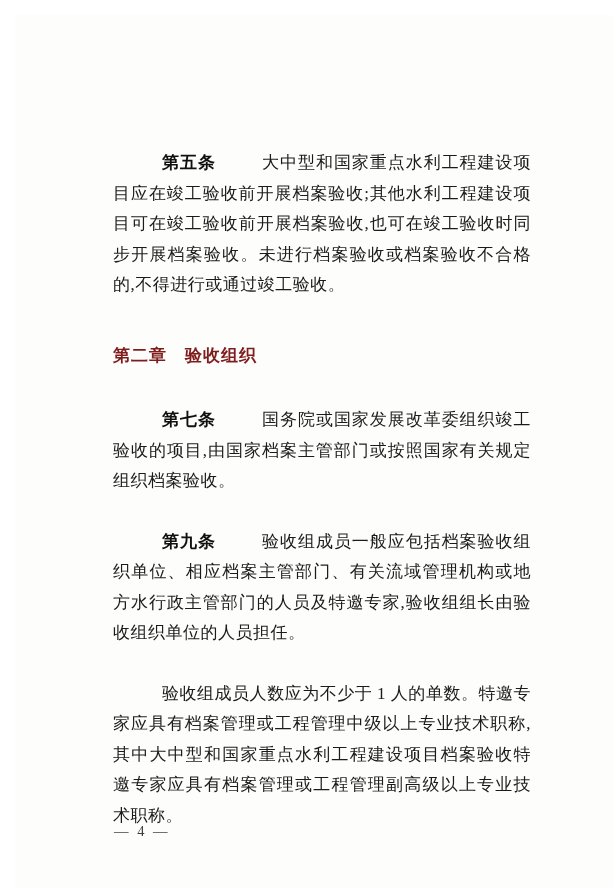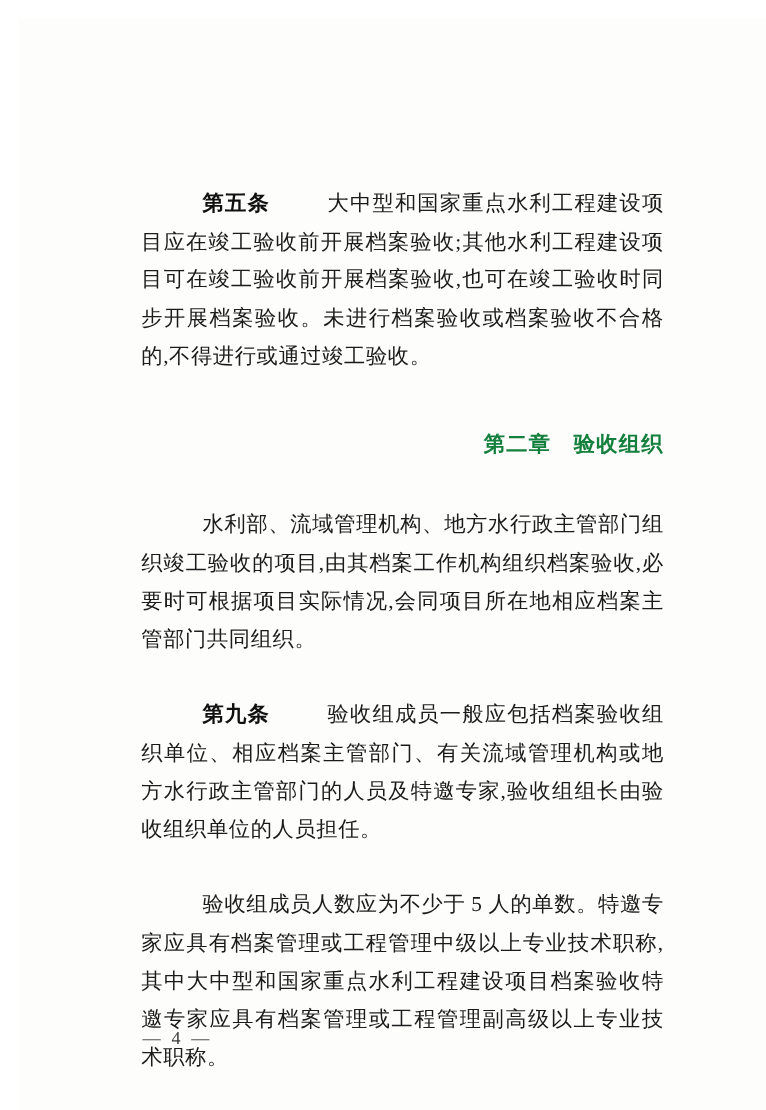--- a/index.html
+++ b/index.html
@@ -32,41 +32,41 @@
     text-align-last: left;
     margin: 0;
   }
   .article-num {
     font-weight: bold;
     margin-right: 0.95em;
     color: #111111;
   }
   .chapter-heading {
     font-weight: bold;
-    text-align: right;
+    text-align: left;
     text-indent: 0;
     letter-spacing: 1px;
-    color: #15803d;
+    color: #7f1d1d;
     margin: 10px 0 4px 0;
   }
   .page-number {
     position: absolute;
     top: 793px;
     left: 84px;
     font-size: 14.5px;
     letter-spacing: 2.5px;
     color: #3d3d3d;
     white-space: nowrap;
   }
 </style>
 </head>
 <body>
 
 <div class="page">
   <div class="doc-body" id="doc-body">
       <p class="para"><span class="article-num">第五条</span><span>大中型和国家重点水利工程建设项目应在竣工验收前开展档案验收;其他水利工程建设项目可在竣工验收前开展档案验收,也可在竣工验收时同步开展档案验收。未进行档案验收或档案验收不合格的,不得进行或通过竣工验收。</span></p>
       <div class="chapter-heading">第二章　验收组织</div>
-      <p class="para"><span>水利部、流域管理机构、地方水行政主管部门组织竣工验收的项目,由其档案工作机构组织档案验收,必要时可根据项目实际情况,会同项目所在地相应档案主管部门共同组织。</span></p>
+      <p class="para"><span class="article-num">第七条</span><span>国务院或国家发展改革委组织竣工验收的项目,由国家档案主管部门或按照国家有关规定组织档案验收。</span></p>
       <p class="para"><span class="article-num">第九条</span><span>验收组成员一般应包括档案验收组织单位、相应档案主管部门、有关流域管理机构或地方水行政主管部门的人员及特邀专家,验收组组长由验收组织单位的人员担任。</span></p>
-      <p class="para"><span>验收组成员人数应为不少于 5 人的单数。特邀专家应具有档案管理或工程管理中级以上专业技术职称,其中大中型和国家重点水利工程建设项目档案验收特邀专家应具有档案管理或工程管理副高级以上专业技术职称。</span></p>
+      <p class="para"><span>验收组成员人数应为不少于 1 人的单数。特邀专家应具有档案管理或工程管理中级以上专业技术职称,其中大中型和国家重点水利工程建设项目档案验收特邀专家应具有档案管理或工程管理副高级以上专业技术职称。</span></p>
     </div>
   <div class="page-number">— 4 —</div>
 </div>
 
 </body></html>

